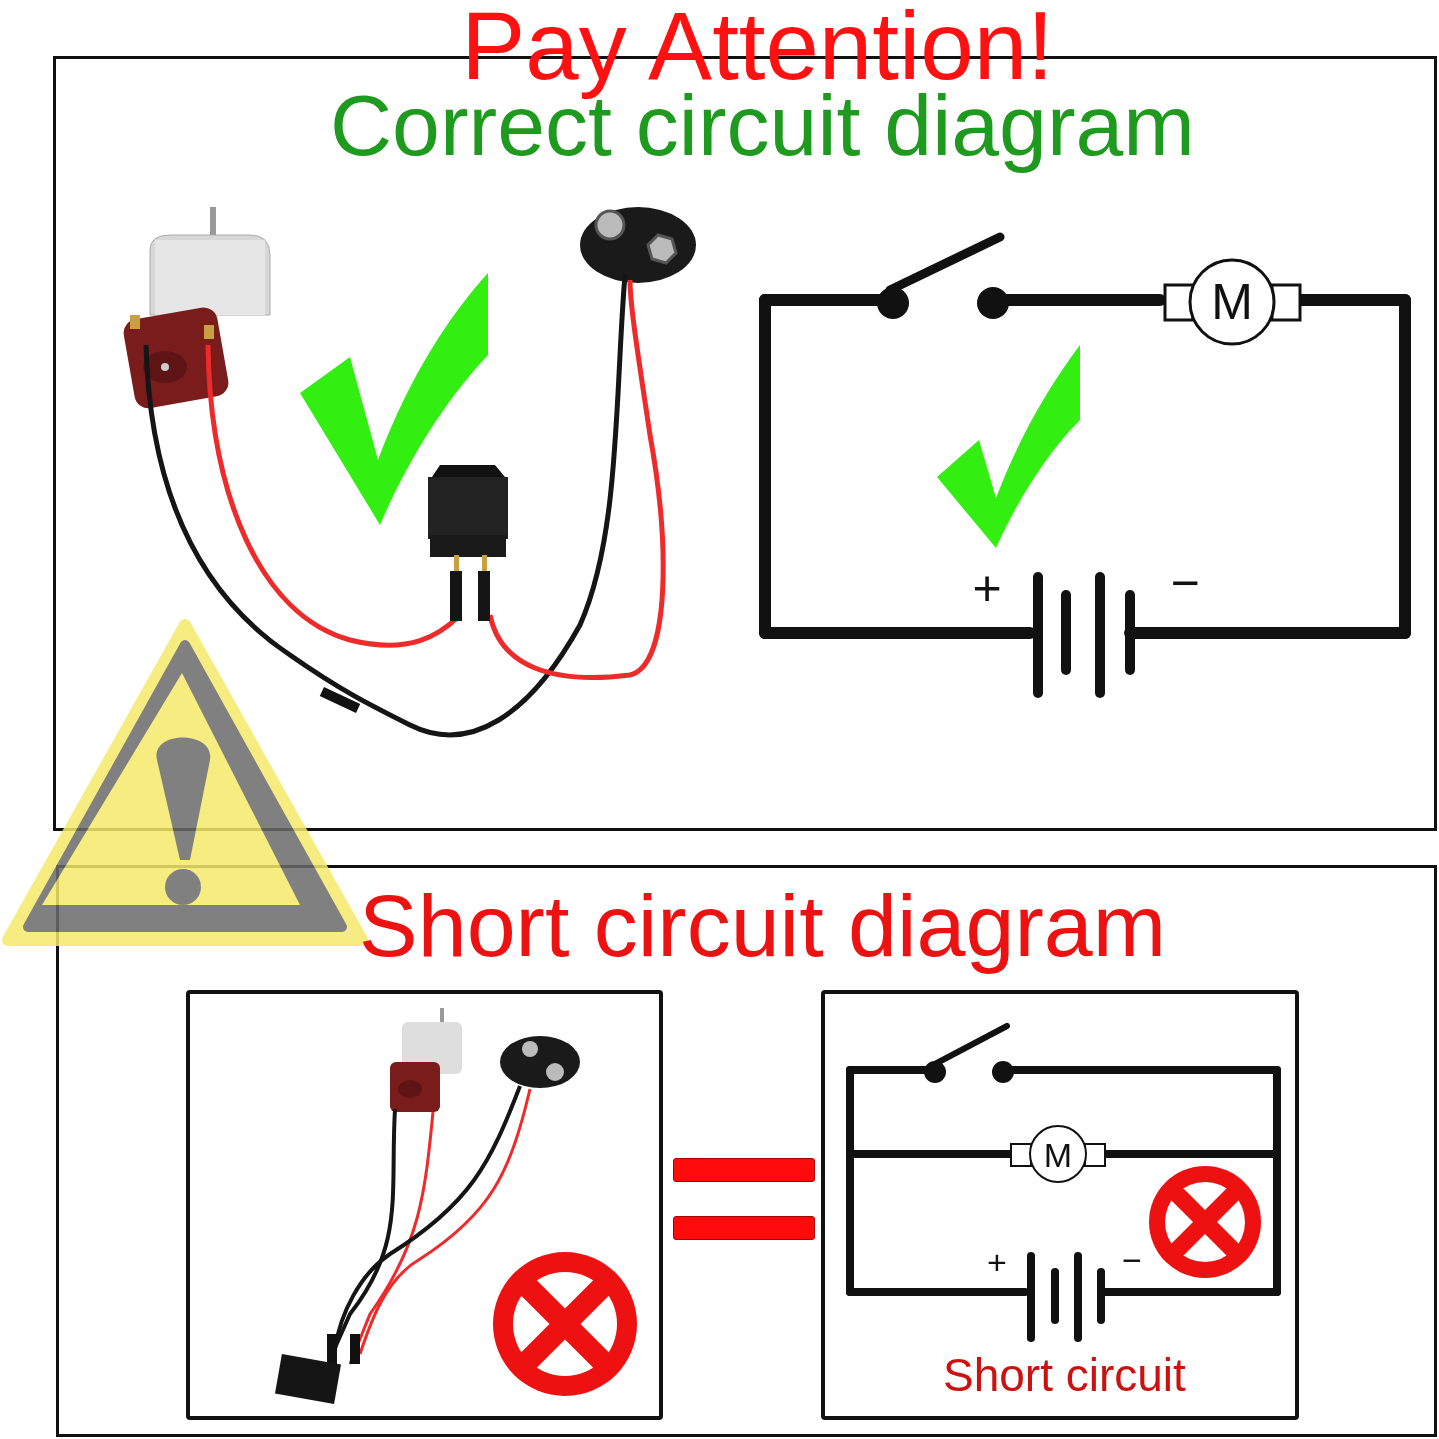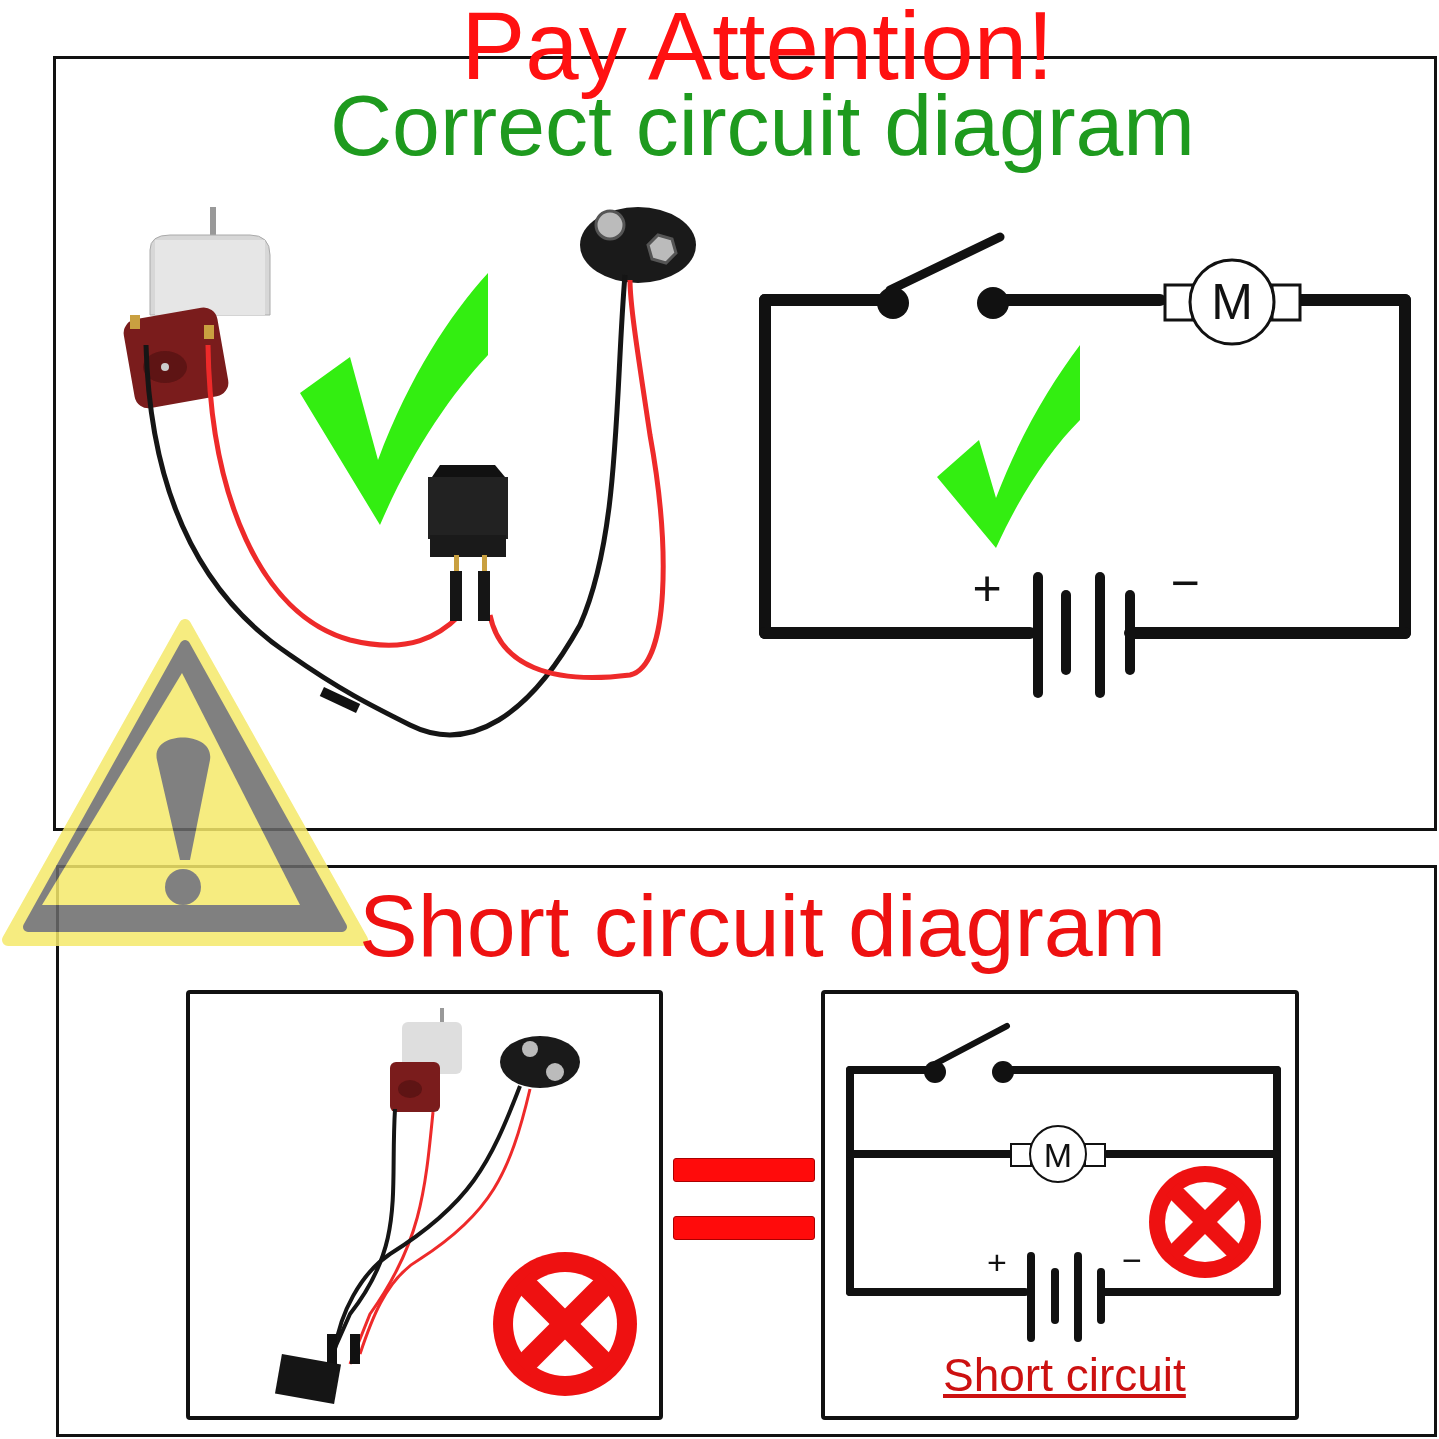--- a/index.html
+++ b/index.html
@@ -177,18 +177,18 @@
     </g>
     <text x="172" y="280" text-anchor="middle" font-size="34" font-family="Liberation Sans, sans-serif" fill="#111">+</text>
     <text x="307" y="278" text-anchor="middle" font-size="34" font-family="Liberation Sans, sans-serif" fill="#111">−</text>
     <g>
       <circle cx="380" cy="228" r="56" fill="#ee1111"></circle>
       <circle cx="380" cy="228" r="40" fill="#fff"></circle>
       <line x1="347" y1="195" x2="413" y2="261" stroke="#ee1111" stroke-width="17"></line>
       <line x1="413" y1="195" x2="347" y2="261" stroke="#ee1111" stroke-width="17"></line>
     </g>
   </svg>
-  <div class="title" style="left:118px; top:358px; font-size:46px; color:#cc1111;text-decoration:underline;">Short circuit</div>
+  <div class="title" style="left:118px; top:358px; font-size:46px; color:#cc1111;">Short circuit</div>
 </div>
 
 <div class="title" style="left:0; width:1515px; top:-2px; font-size:96px; color:#ff1111;">Pay Attention!</div>
 <div class="title" style="left:0; width:1525px; top:82px; font-size:86px; color:#1e9a1e;">Correct circuit diagram</div>
 <div class="title" style="left:0; width:1525px; top:882px; font-size:88px; color:#ee1111;">Short circuit diagram</div>
 
 </body></html>

